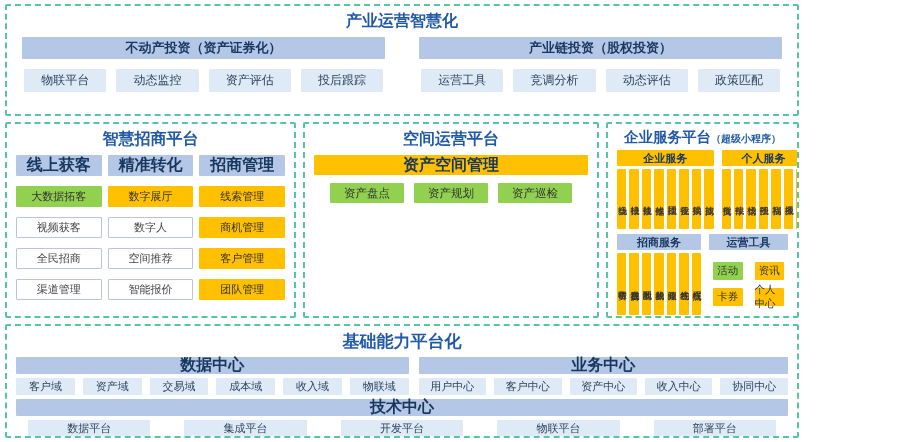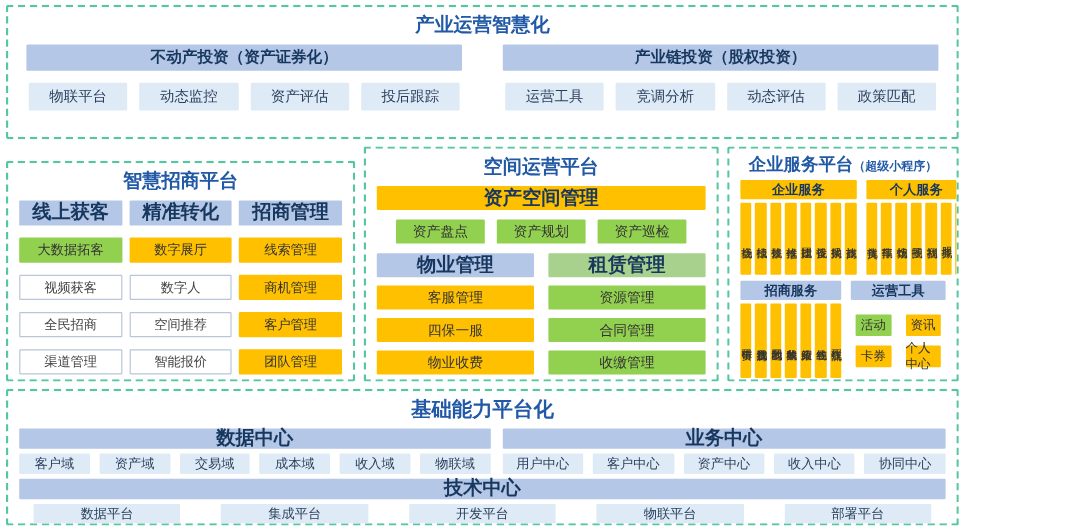--- a/index.html
+++ b/index.html
@@ -32,21 +32,21 @@
   
   .top-panel { height:112px; }
   .top-groups { display:flex; gap:34px; padding:0 6px; }
   .top-group { flex:1; }
   .top-group .bar { height:22px; font-size:13px; }
   .top-items { display:flex; gap:10px; margin-top:10px; padding:0 2px; }
   .top-items .cell { flex:1; height:23px; font-size:12px; }
 
   
   .mid-row { display:flex; gap:7px; height:196px; }
-  .p1 { flex:0 0 291px;margin-top:12px; } .p2 { flex:0 0 296px; } .p3 { flex:1; }
+  .p1 { flex:0 0 291px; } .p2 { flex:0 0 296px; } .p3 { flex:1; }
 
   .cols3 { display:grid; grid-template-columns:1fr 1fr 1fr; gap:6px; }
   .vcol { display:flex; flex-direction:column; gap:10px; }
   .vcol .bar { height:21px; }
   .vcol .cell { height:21px; font-size:11px; }
 
   .asset-row { display:flex; gap:10px; margin:8px 16px; }
   .asset-row .cell { flex:1; }
   .cols2 { display:grid; grid-template-columns:1fr 1fr; gap:12px; }
   .sub-col { display:flex; flex-direction:column; gap:7px; }
@@ -141,34 +141,20 @@
     </section>
 
     <section class="panel p2">
       <div class="panel-title">空间运营平台</div>
       <div class="bar orange-bar">资产空间管理</div>
       <div class="asset-row">
         <div class="cell green-cell">资产盘点</div>
         <div class="cell green-cell">资产规划</div>
         <div class="cell green-cell">资产巡检</div>
       </div>
-      <div class="cols2">
-        <div class="sub-col">
-          <div class="bar blue-bar">物业管理</div>
-          <div class="cell orange-cell">客服管理</div>
-          <div class="cell orange-cell">四保一服</div>
-          <div class="cell orange-cell">物业收费</div>
-        </div>
-        <div class="sub-col">
-          <div class="bar green-bar">租赁管理</div>
-          <div class="cell green-cell">资源管理</div>
-          <div class="cell green-cell">合同管理</div>
-          <div class="cell green-cell">收缴管理</div>
-        </div>
-      </div>
     </section>
 
     <section class="panel p3">
       <div class="panel-title">
         <span>企业服务平台</span><span class="subtitle">（超级小程序）</span>
       </div>
       <div class="cols2">
         <div>
           <div class="bar orange-bar">企业服务</div>
           <div class="vrow">

